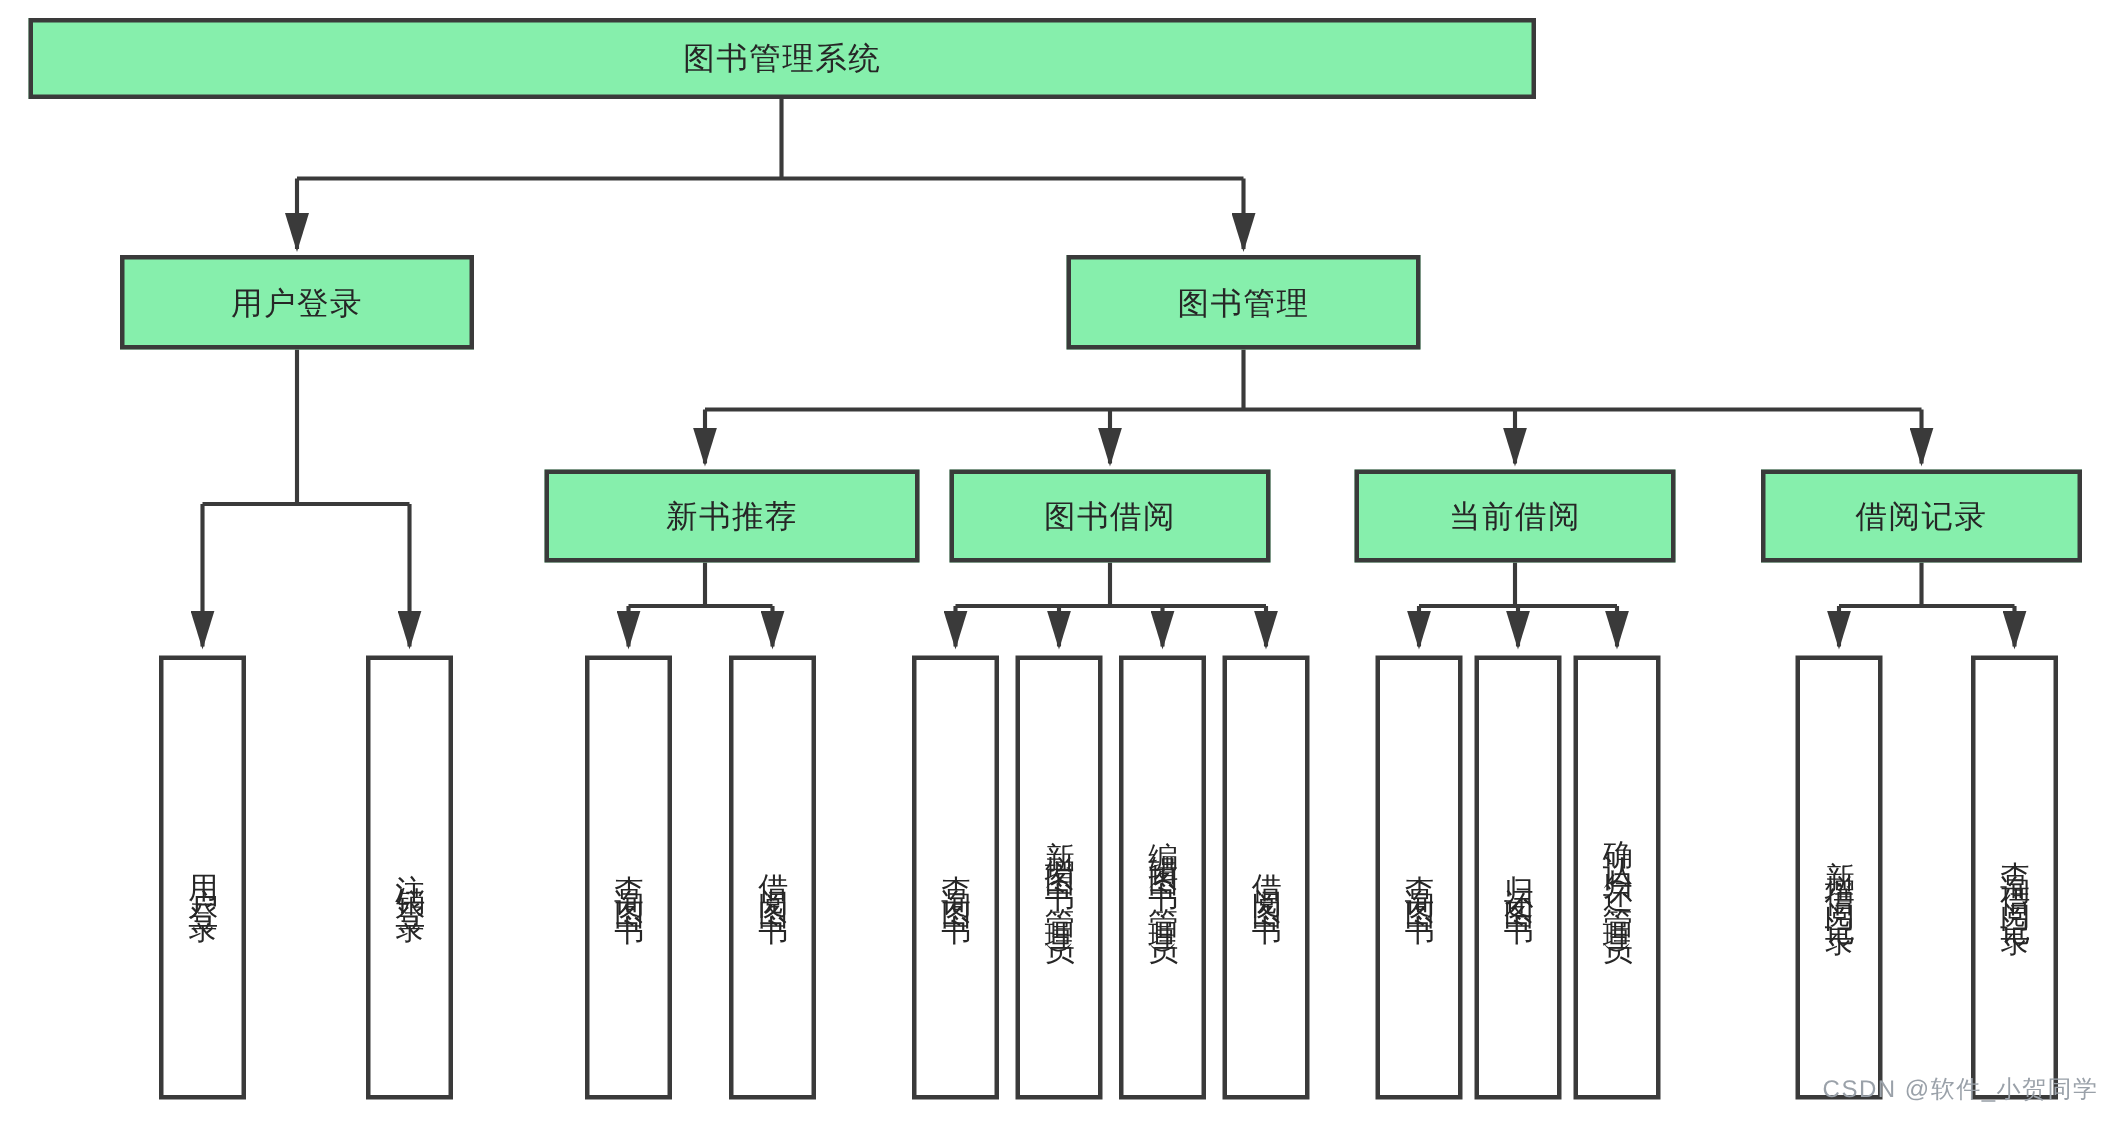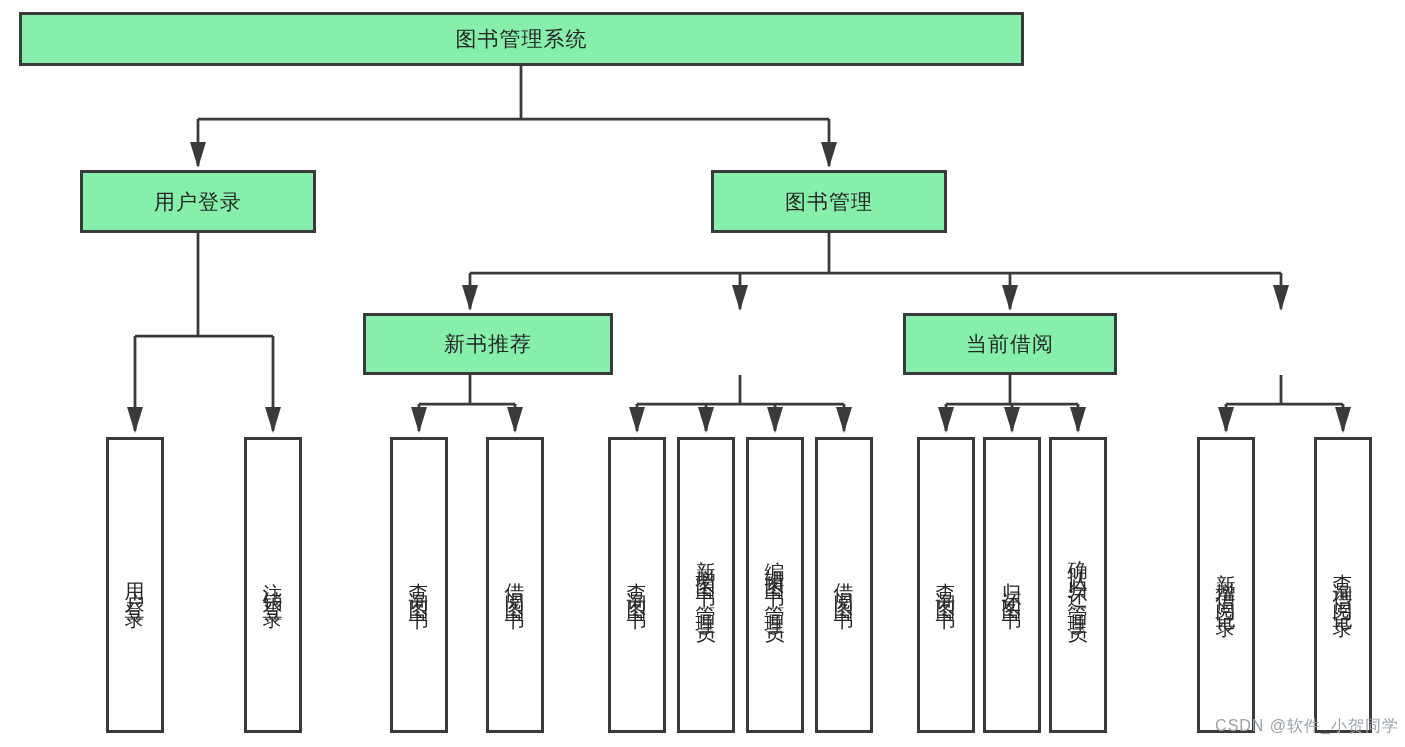--- a/index.html
+++ b/index.html
@@ -116,22 +116,28 @@
   <div class="hbox" style="left:80px;top:170px;width:236px;height:63px;">
     <span>用户登录</span>
   </div>
   <div class="hbox" style="left:711px;top:170px;width:236px;height:63px;">
     <span>图书管理</span>
   </div>
 
   <div class="hbox" style="left:363px;top:313px;width:250px;height:62px;font-family:Liberation Serif, serif;">
     <span>新书推荐</span>
   </div>
+  <div class="hbox" style="left:633px;top:313px;width:214px;height:62px;">
+    <span>图书借阅</span>
+  </div>
   <div class="hbox" style="left:903px;top:313px;width:214px;height:62px;">
     <span>当前借阅</span>
+  </div>
+  <div class="hbox" style="left:1174px;top:313px;width:214px;height:62px;">
+    <span>借阅记录</span>
   </div>
 
   <div class="vbox" style="left:106px;">
     <span class="vtext">用户登录</span>
   </div>
   <div class="vbox" style="left:244px;">
     <span class="vtext">注销登录</span>
   </div>
 
   <div class="vbox" style="left:390px;">

